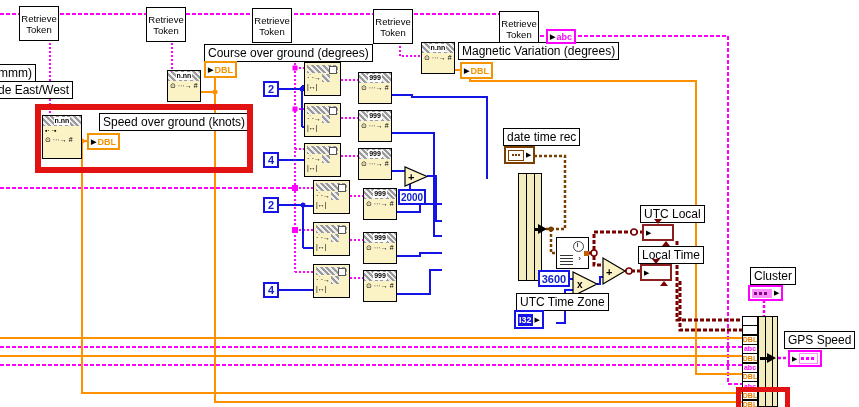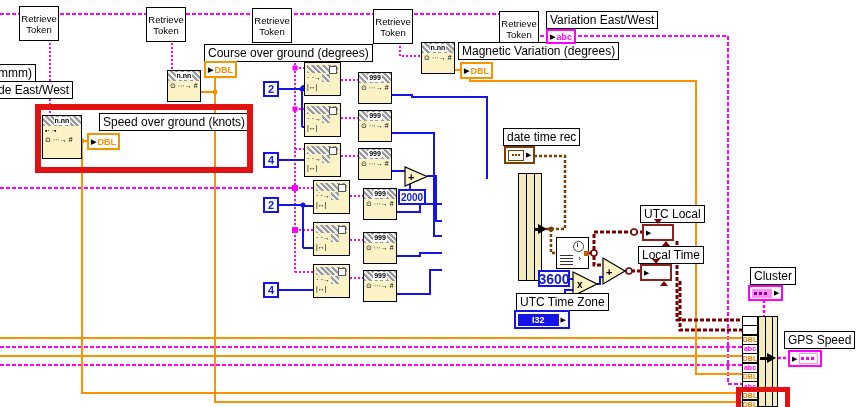--- a/index.html
+++ b/index.html
@@ -48,21 +48,21 @@
   .dts .grid{position:absolute;left:3px;bottom:3px;width:13px;height:11px;
              background:repeating-linear-gradient(0deg,#333 0 1px,#fff 1px 3px),repeating-linear-gradient(90deg,#333 0 1px,#fff 1px 3px);}
   .dts .clock{position:absolute;right:4px;top:3px;width:9px;height:9px;border:1px solid #444;border-radius:50%;}
   .dts .clock:after{content:"";position:absolute;left:3px;top:1px;width:1px;height:4px;background:#444;}
   .dts .caret{position:absolute;right:7px;bottom:5px;font-size:8px;color:#000;}
   .dts .osq{position:absolute;right:-1px;top:13px;width:5px;height:5px;background:#C06000;}
   .dtr{border:2px solid #7B4000;gap:2px;padding:0 2px;}
   .dtr .mini{width:14px;height:9px;border:1px solid #7B4000;background:#fff;display:flex;align-items:center;justify-content:center;gap:1px;}
   .dtr .dot{width:2px;height:2px;background:#7B4000;}
   .i32{border:2px solid #1414E6;gap:2px;padding:0 2px;}
-  .i32 .chip32{background:#1414E6;color:#fff;font-size:9px;font-weight:bold;padding:0 14px;line-height:12px;}
+  .i32 .chip32{background:#1414E6;color:#fff;font-size:9px;font-weight:bold;padding:0 1px;line-height:12px;}
   .clus{border:2px solid #FF00FF;gap:2px;padding:0 2px;}
   .clus .pat{width:18px;height:9px;background:#FF8CFF;display:flex;align-items:center;gap:2px;padding-left:2px;}
   .clus .sq{width:3px;height:3px;background:#7D0A7D;}
   .gpsi{border:2px solid #FF00FF;gap:2px;padding:0 2px;background:#fff;}
   .gpsi .pat{width:16px;height:9px;background:#fff;border:1px solid #FF8CFF;display:flex;align-items:center;gap:2px;padding-left:1px;}
   .gpsi .sq{width:3px;height:3px;background:#FF00FF;}
 </style>
 </head>
 <body>
 
@@ -361,21 +361,20 @@
       <span>DBL</span>
     </div>
 <div class="outstem" style="left:760px;top:356.5px;width:8px"></div>
 <div class="outarrow" style="left:767px;top:353px"></div>
 
 <div class="lbl" style="left:-6px;top:64px">mmm)</div>
 <div class="lbl" style="left:-6px;top:81px">de East/West</div>
 <div class="lbl" style="left:99px;top:113px">Speed over ground (knots)</div>
 <div class="lbl" style="left:204px;top:44px">Course over ground (degrees)</div>
 <div class="lbl" style="left:458px;top:42px">Magnetic Variation (degrees)</div>
-<div class="lbl" style="left:546px;top:11px">Variation East/West</div>
 <div class="lbl" style="left:503px;top:128px">date time rec</div>
 <div class="lbl" style="left:640px;top:205px">UTC Local</div>
 <div class="lbl" style="left:638px;top:246px">Local Time</div>
 <div class="lbl" style="left:516px;top:293px">UTC Time Zone</div>
 <div class="lbl" style="left:750px;top:267px">Cluster</div>
 <div class="lbl" style="left:784px;top:331px">GPS Speed</div>
 
 <div class="ind dblind" style="left:87px;top:133px;height:17px">
       <span class="tri">▶</span>
       <span>DBL</span>
@@ -419,21 +418,21 @@
     </div>
 <div class="blueconst" style="left:263px;top:197px;width:16px;height:16px;font-size:11px">
       <span>2</span>
     </div>
 <div class="blueconst" style="left:263px;top:282px;width:16px;height:16px;font-size:11px">
       <span>4</span>
     </div>
 <div class="blueconst" style="left:398px;top:189px;width:28px;height:16px;font-size:10px">
       <span>2000</span>
     </div>
-<div class="blueconst" style="left:538px;top:270px;width:32px;height:17px;font-size:14px">
+<div class="blueconst" style="left:538px;top:270px;width:32px;height:17px;font-size:11px">
       <span>3600</span>
     </div>
 
 <div class="ind i32" style="left:514px;top:310px;height:19px">
   <span class="chip32">I32</span>
   <span class="tri">▶</span>
 </div>
 
 <div class="ind clus" style="left:748px;top:285px;height:16px">
   <span class="pat">

